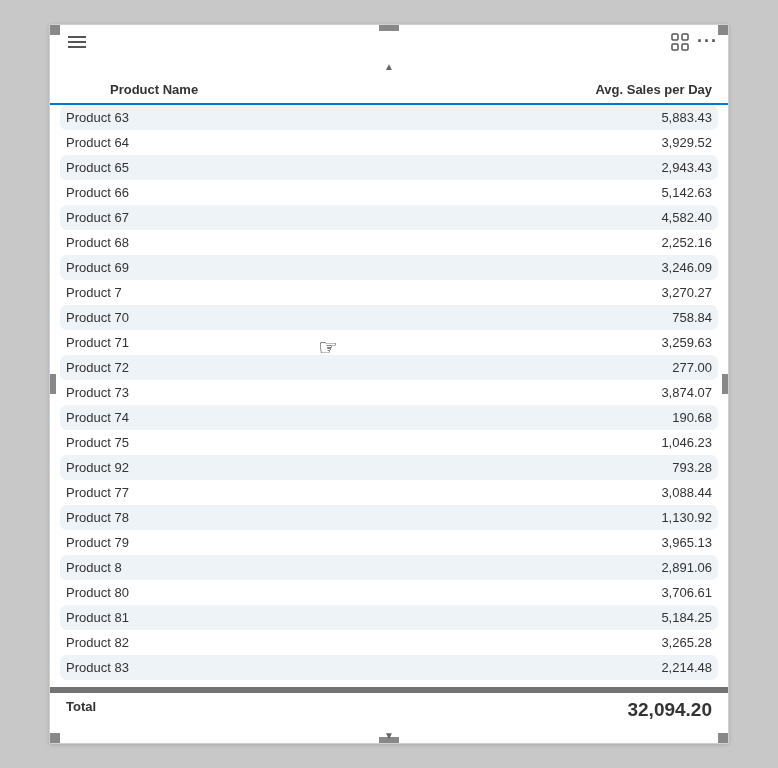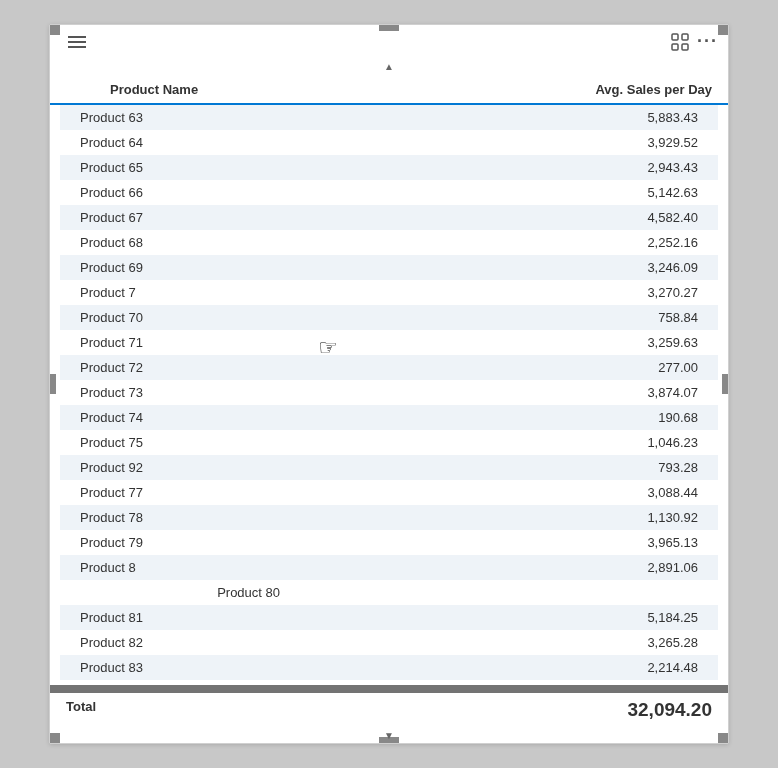--- a/index.html
+++ b/index.html
@@ -122,21 +122,22 @@
       background: #f0f0f0;
     }
     .table-body::-webkit-scrollbar-thumb {
       background: #b0b0b0;
       border-radius: 2px;
     }
 
     .table-row {
       display: grid;
       grid-template-columns: 200px 1fr;
-      padding: 0 20px;
+      padding: 0 6px;
+      border-radius: 7px;
     }
 
     .table-row:nth-child(odd) {
       background: #eef3f8;
     }
 
     .table-row:nth-child(even) {
       background: #ffffff;
     }
 
@@ -144,21 +145,21 @@
       font-size: 13px;
       color: #333;
       padding: 5px 0;
     }
 
     .table-row .cell:last-child {
       text-align: right;
     }
 
     .table-footer {
-      border-top: 8px solid #737373;
+      border-top: 6px solid #737373;
       padding: 6px 16px;
       display: grid;
       grid-template-columns: 200px 1fr;
       flex-shrink: 0;
     }
 
     .table-footer .footer-label {
       font-size: 13px;
       font-weight: 700;
       color: #333;
@@ -307,20 +308,21 @@
         <div class="table-row">
           <div class="cell">Product 79</div>
           <div class="cell">3,965.13</div>
         </div>
         <div class="table-row">
           <div class="cell">Product 8</div>
           <div class="cell">2,891.06</div>
         </div>
         <div class="table-row">
           <div class="cell">Product 80</div>
+          <div class="cell">3,706.61</div>
         </div>
         <div class="table-row">
           <div class="cell">Product 81</div>
           <div class="cell">5,184.25</div>
         </div>
         <div class="table-row">
           <div class="cell">Product 82</div>
           <div class="cell">3,265.28</div>
         </div>
         <div class="table-row">

